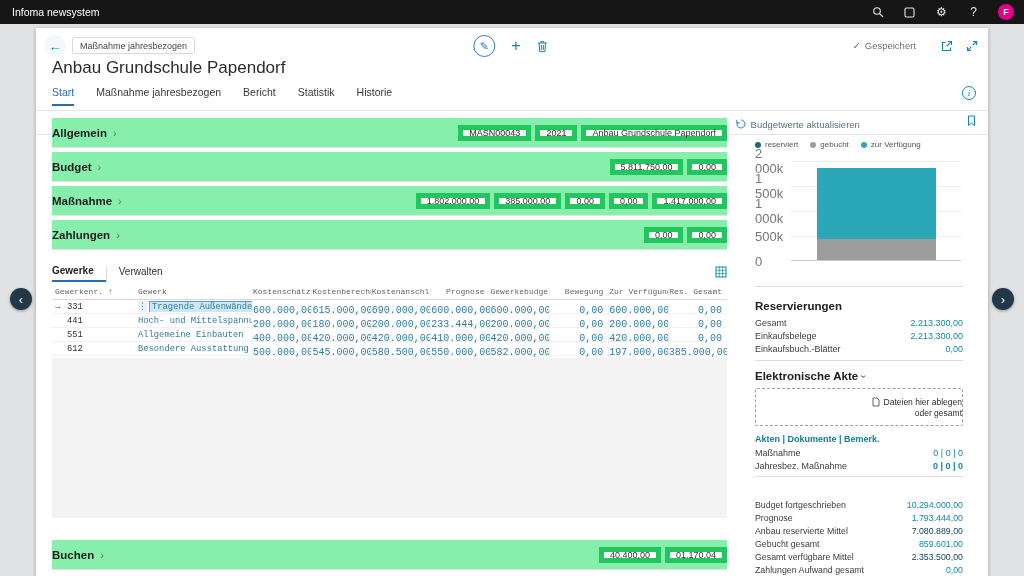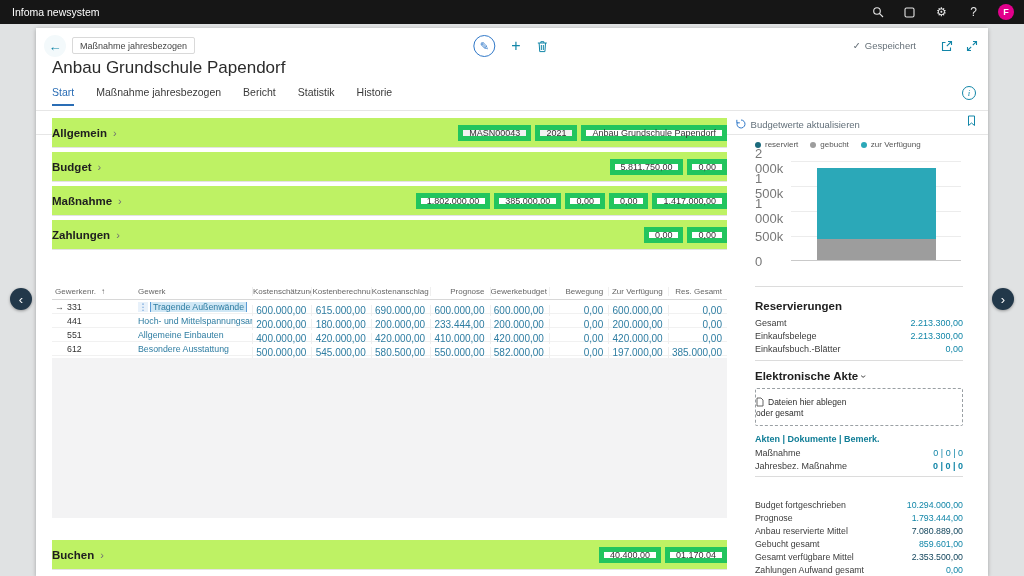--- a/index.html
+++ b/index.html
@@ -35,34 +35,34 @@
   .sep{position:absolute;left:0;right:0;height:1px;background:#e6e6e6;}
 
   .actions{position:absolute;left:16px;top:86px;height:20px;display:flex;align-items:center;}
   .action{display:flex;align-items:center;gap:5px;font-size:9.5px;color:#333;padding:0 10px;cursor:pointer;white-space:nowrap;}
   .action:first-child{padding-left:0;}
   .action + .action{border-left:1px solid #e2e2e2;}
   .action.muted{color:#63707a;}
   .pin-btn{position:absolute;right:12px;top:87px;cursor:pointer;}
 
   
-  .sec{position:absolute;left:16px;width:675px;height:30px;border-bottom:1px solid #e3e3e3;display:flex;align-items:center;justify-content:space-between;background:#bef264;}
+  .sec{position:absolute;left:16px;width:675px;height:30px;border-bottom:1px solid #e3e3e3;display:flex;align-items:center;justify-content:space-between;background:#86efac;}
   .sec-label{font-size:11.5px;font-weight:700;color:#202020;display:flex;align-items:center;gap:6px;cursor:pointer;}
   .sec-chev{color:#707070;font-size:11px;font-weight:400;}
   .chips{display:flex;gap:4px;}
   .chip{height:16px;border:5px solid #22c55e;background:#fff;font-size:9px;color:#333;display:flex;align-items:center;padding:0 6px;white-space:nowrap;cursor:text;}
   .chip.ro{background:#f2f2f2;}
 
   
   .subtabs{position:absolute;left:16px;top:232px;width:675px;height:22px;display:flex;align-items:flex-end;}
   .subtab{font-size:10px;font-weight:700;color:#222;padding:0 12px 4px 0;border-bottom:2px solid #2a6db5;cursor:pointer;}
   .subtab2{font-size:10px;color:#333;padding:0 12px 5px 12px;border-left:1px solid #ddd;cursor:pointer;}
   .excel-btn{position:absolute;right:0;bottom:4px;cursor:pointer;}
 
-  .tbl{position:absolute;left:16px;top:256px;width:675px;background:#fff;}
+  .tbl{position:absolute;left:16px;top:256px;width:675px;background:#fff;font-family:Liberation Mono, monospace;}
   .trow{display:flex;height:14px;align-items:center;border-bottom:1px solid #f1f1f1;}
   .thead{height:16px;border-bottom:1px solid #d8d8d8;}
   .c0{width:86px;display:flex;align-items:center;padding-left:3px;gap:3px;overflow:hidden;}
   .c1{width:114px;overflow:hidden;white-space:nowrap;display:flex;align-items:center;}
   .cn{flex:1;text-align:right;padding-right:5px;border-left:1px solid #efefef;overflow:hidden;white-space:nowrap;}
   .hcell{font-size:8px;color:#666;}
   .num{color:#2e7da2;font-size:10px;margin-top:8px;}
   .gname{color:#2e7da2;font-size:8.8px;cursor:pointer;}
   .gname.sel{background:#cfe7f5;outline:1px solid #5a9bd5;padding:0 2px;}
   .marker{color:#555;font-size:9px;width:9px;}
@@ -81,21 +81,21 @@
   .gl{position:absolute;left:0;right:0;height:1px;background:#ececec;}
   .gl.axis{background:#c9c9c9;}
   .ytick{position:absolute;right:176px;transform:translateY(-50%);font-size:13px;color:#777;width:32px;}
   .bar{position:absolute;left:15%;width:70%;bottom:1px;height:100%;display:flex;flex-direction:column;justify-content:flex-end;}
   .seg{width:100%;}
   .sdiv{position:absolute;left:719px;width:208px;height:1px;background:#dcdcdc;}
   .srow{position:absolute;left:719px;width:208px;display:flex;justify-content:space-between;align-items:center;font-size:9px;}
   .srow .lab{color:#3c3c3c;}
   .srow .val{color:#1286a8;cursor:pointer;}
   .srow .val.strong{color:#12455c;font-weight:400;}
-  .dropzone{position:absolute;left:719px;top:360px;width:208px;height:38px;border:1px dashed #9aa0a4;border-radius:2px;display:flex;flex-direction:column;align-items:flex-start;justify-content:center;font-size:8.5px;color:#2d2d2d;cursor:pointer;gap:1px;}
+  .dropzone{position:absolute;left:719px;top:360px;width:208px;height:38px;border:1px dashed #9aa0a4;border-radius:2px;display:flex;flex-direction:column;align-items:flex-end;justify-content:center;font-size:8.5px;color:#2d2d2d;cursor:pointer;gap:1px;}
   .dz-line{display:flex;align-items:center;gap:4px;}
   .linksrow{position:absolute;left:719px;top:406px;font-size:9px;font-weight:700;color:#0f7d96;cursor:pointer;}
   .akte-chev{display:inline-block;transform:rotate(90deg);font-size:10px;color:#555;margin-left:4px;font-weight:400;}
 
   
   .edge{position:absolute;top:288px;width:22px;height:22px;border-radius:50%;background:#22384a;color:#fff;display:flex;align-items:center;justify-content:center;font-size:13px;cursor:pointer;z-index:9;box-shadow:0 1px 3px rgba(0,0,0,.35);}
   .edgeL{left:10px;} .edgeR{left:992px;}
   svg{display:block;}
 </style>
 </head>
@@ -252,20 +252,30 @@
     <span class="sec-label">
       <span>Zahlungen</span>
         <span class="sec-chev">›</span>
     </span>
     <span class="chips">
       <span class="chip">0,00</span>
       <span class="chip">0,00</span>
     </span>
   </div>
 
+  <div class="subtabs">
+    <span class="subtab">Gewerke</span>
+    <span class="subtab2">Verwalten</span>
+    <span class="excel-btn">
+      <svg width="12" height="12" viewBox="0 0 12 12">
+          <rect x="1" y="1" width="10" height="10" fill="none" stroke="#1286a8" stroke-width="1"></rect>
+          <path d="M1 4.3h10M1 7.6h10M4.3 1v10M7.6 1v10" stroke="#1286a8" stroke-width=".7"></path>
+        </svg>
+    </span>
+  </div>
 
   <div class="tbl">
     <div class="trow thead">
       <span class="c0 hcell">
           <span>Gewerkenr.</span>
           <span class="sorticon">↑</span>
         </span>
       <span class="c1 hcell">Gewerk</span>
       <span class="cn hcell">Kostenschätzung</span>
       <span class="cn hcell">Kostenberechnung</span>

